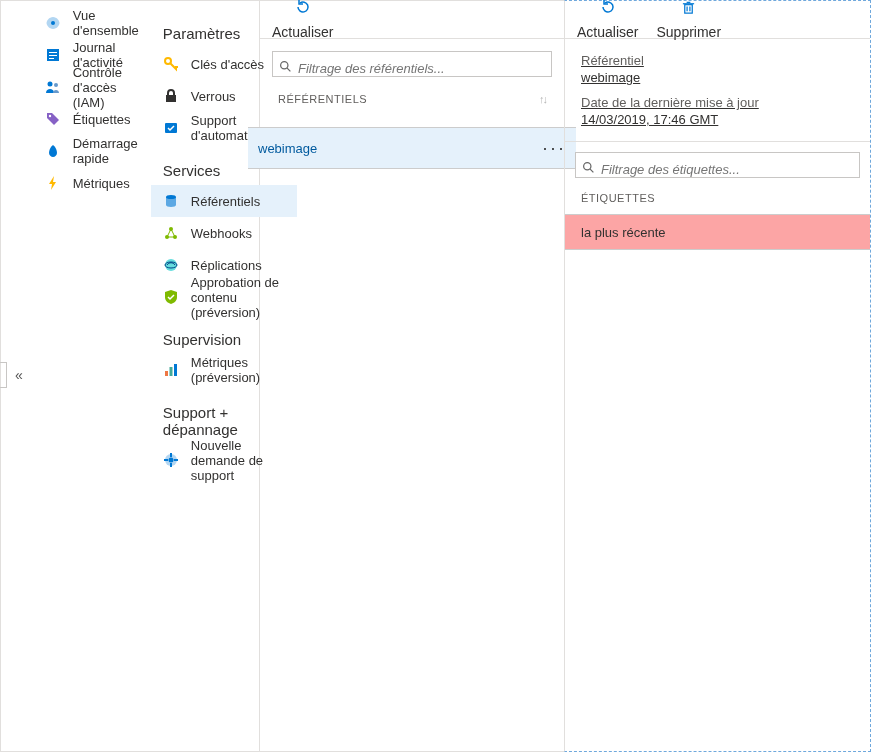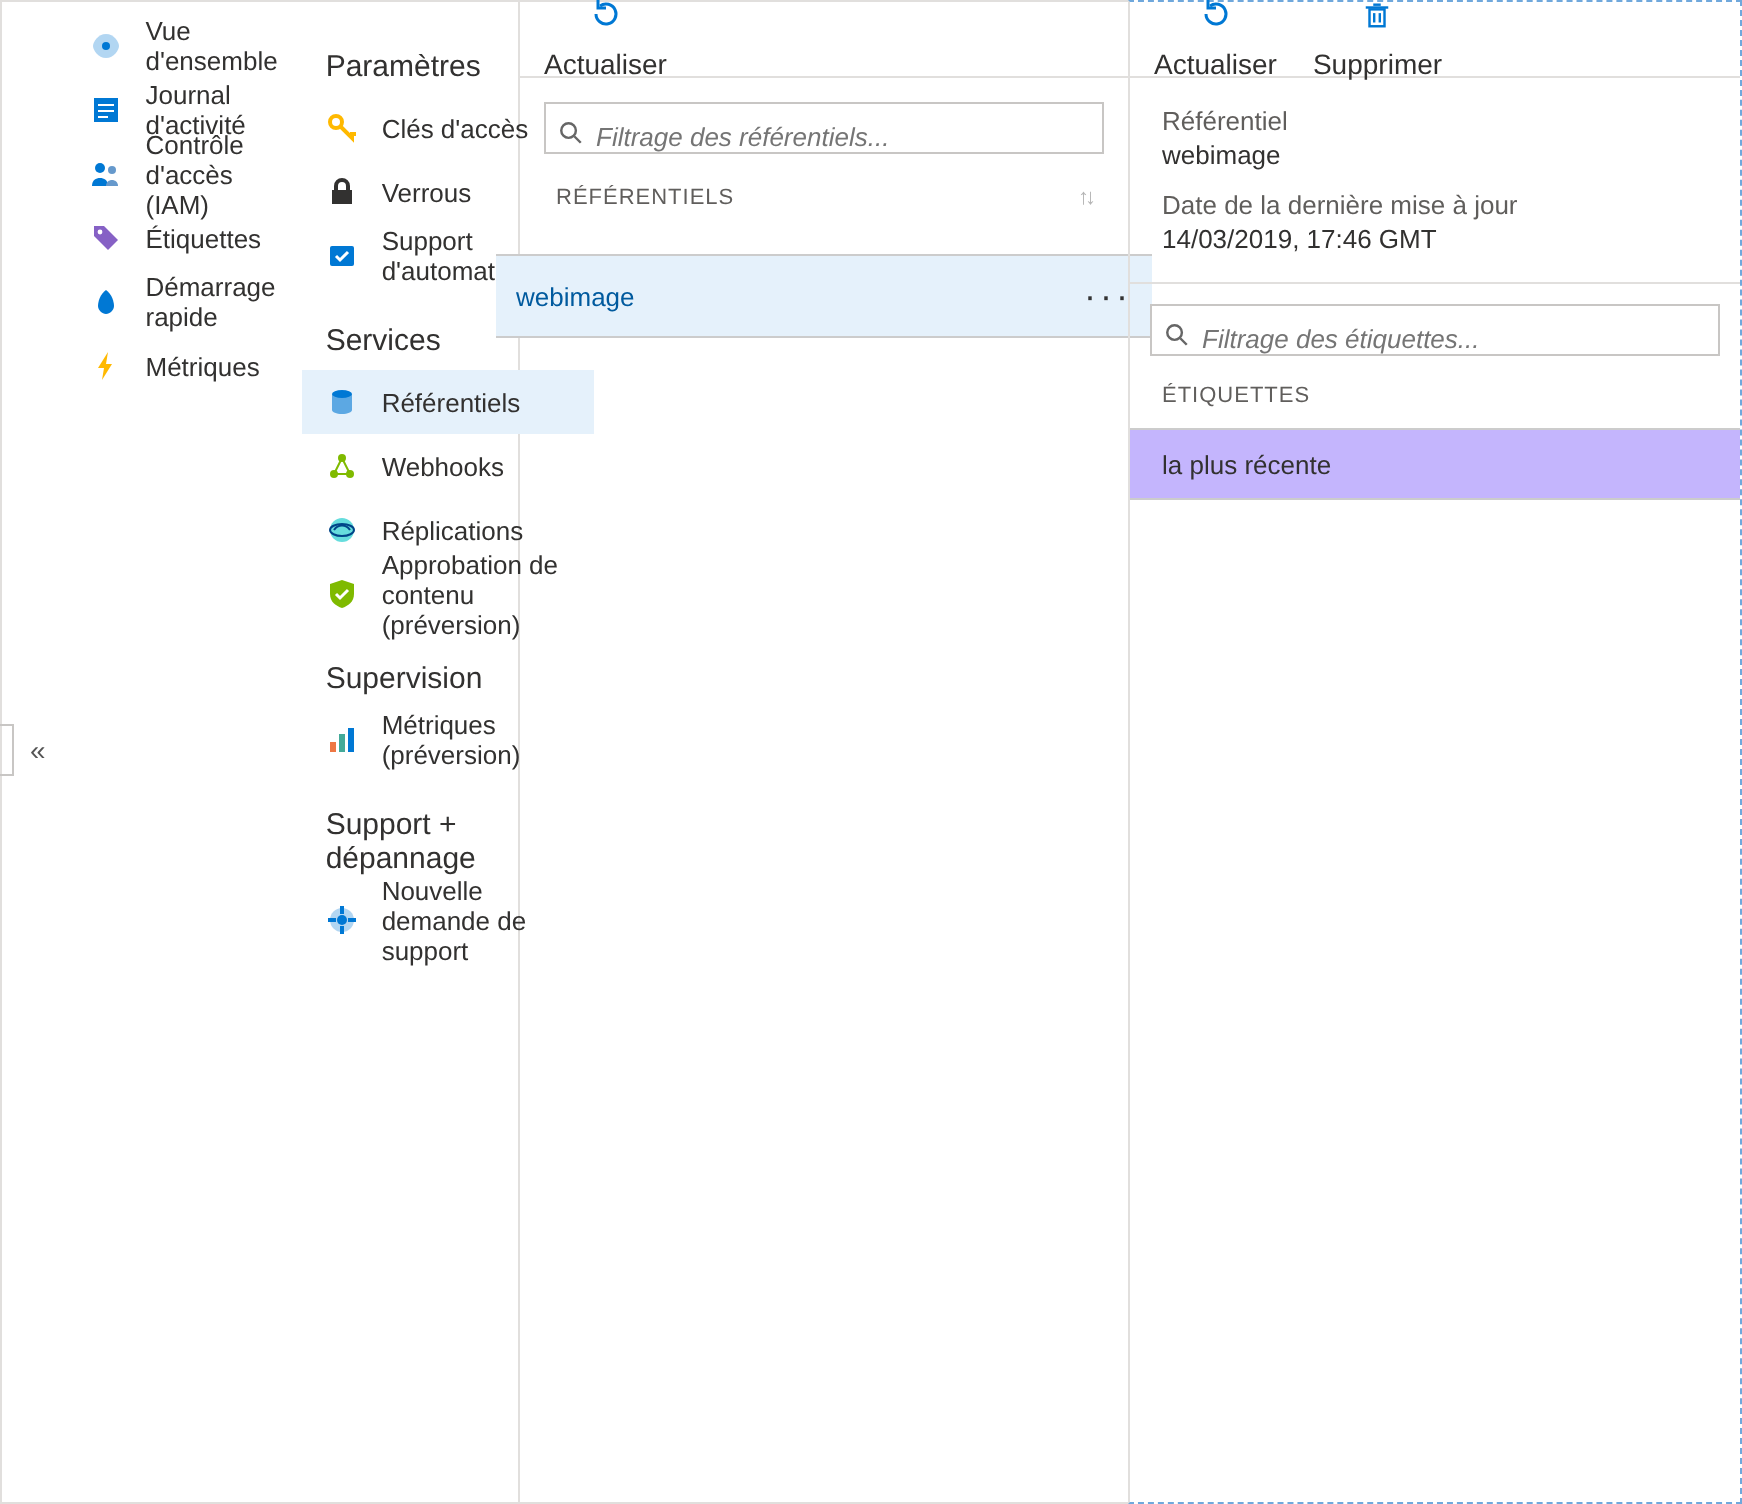--- a/index.html
+++ b/index.html
@@ -141,33 +141,33 @@
   .ellipsis { color:#333; font-size:18px; letter-spacing:2px; cursor:pointer; }
   
   .right {
     flex: 1;
     border: 1px dashed #6fa8dc;
     border-left: 1px solid #e1dfdd;
     display: flex;
     flex-direction: column;
   }
   .right .toolbar { border-bottom: 1px solid #e1dfdd; }
-  .meta-block { padding: 14px 16px; font-size: 13px; border-bottom: 1px solid #e1dfdd;}
+  .meta-block { padding: 14px 16px; font-size: 13px; border-bottom: 1px solid #e1dfdd; text-decoration: underline;}
   .meta-label { color:#605e5c; margin-bottom:2px; }
   .meta-value { color:#323130; margin-bottom:10px; }
   .right-filter { padding: 10px 10px 0 10px; }
   .tags-header {
     font-size:11px;
     letter-spacing:0.5px;
     color:#605e5c;
     text-transform:uppercase;
     padding: 14px 16px 10px 16px;
   }
   .tag-row {
-    background:#c4b5fd;
+    background:#fca5a5;
     border-top:1px solid #ccc;
     border-bottom:1px solid #ccc;
     height:36px;
     display:flex;
     align-items:center;
     padding:0 16px;
     color:#323130;
     cursor:pointer;
   }
   .search-icon-svg { width:13px; height:13px; }

